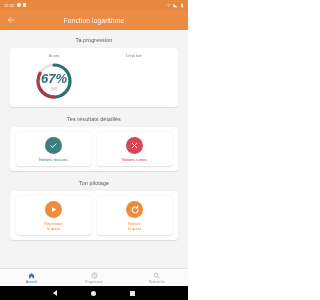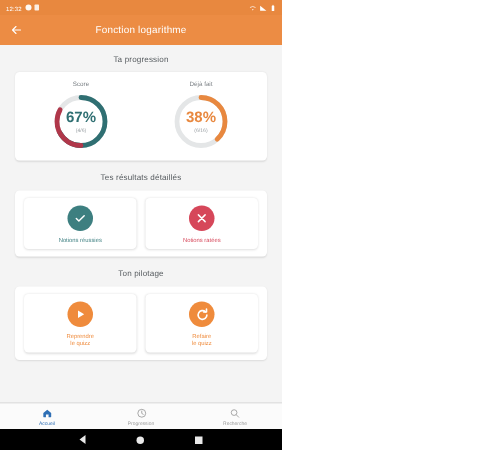--- a/index.html
+++ b/index.html
@@ -96,21 +96,21 @@
     margin-bottom: 3px;
   }
   .ring-wrap { position: relative; width: 40px; height: 40px; }
   .ring-wrap svg { display: block; transform: rotate(-90deg); }
   .ring-center {
     position: absolute; inset: 0;
     display: flex; flex-direction: column;
     align-items: center; justify-content: center;
     gap: .5px;
   }
-  .ring-pct { font-size: 10px; font-weight: bold; }
+  .ring-pct { font-size: 13px; font-weight: bold; font-style: italic; }
   .ring-pct.score { color: #2f6f72; }
   .ring-pct.done  { color: #e8883f; }
   .ring-sub { font-size: 3.4px; color: #9aa0a4; }
 
   
   .tiles-card {
     background: #ffffff;
     border-radius: 3px;
     padding: 5px 6px;
     display: flex;
@@ -227,30 +227,20 @@
             </svg>
             <div class="ring-center">
               <div class="ring-pct score">67%</div>
               <div class="ring-sub">(4/6)</div>
             </div>
           </div>
         </div>
 
         <div class="ring-cell">
           <div class="ring-label">Déjà fait</div>
-          <div class="ring-wrap">
-            <svg width="40" height="40" viewBox="0 0 40 40">
-              <circle cx="20" cy="20" r="16" fill="none" stroke="#e4e6e7" stroke-width="3.2"></circle>
-              <circle id="arc-done" cx="20" cy="20" r="16" fill="none" stroke="#e8883f" stroke-width="3.2" stroke-linecap="round" stroke-dasharray="100.53096491487338" stroke-dashoffset="62.3291982472215"></circle>
-            </svg>
-            <div class="ring-center">
-              <div class="ring-pct done">38%</div>
-              <div class="ring-sub">(6/16)</div>
-            </div>
-          </div>
         </div>
 
       </div>
     </div>
 
     <div class="section">
       <div class="section-title">Tes résultats détaillés</div>
       <div class="tiles-card">
 
         <div class="tile">

